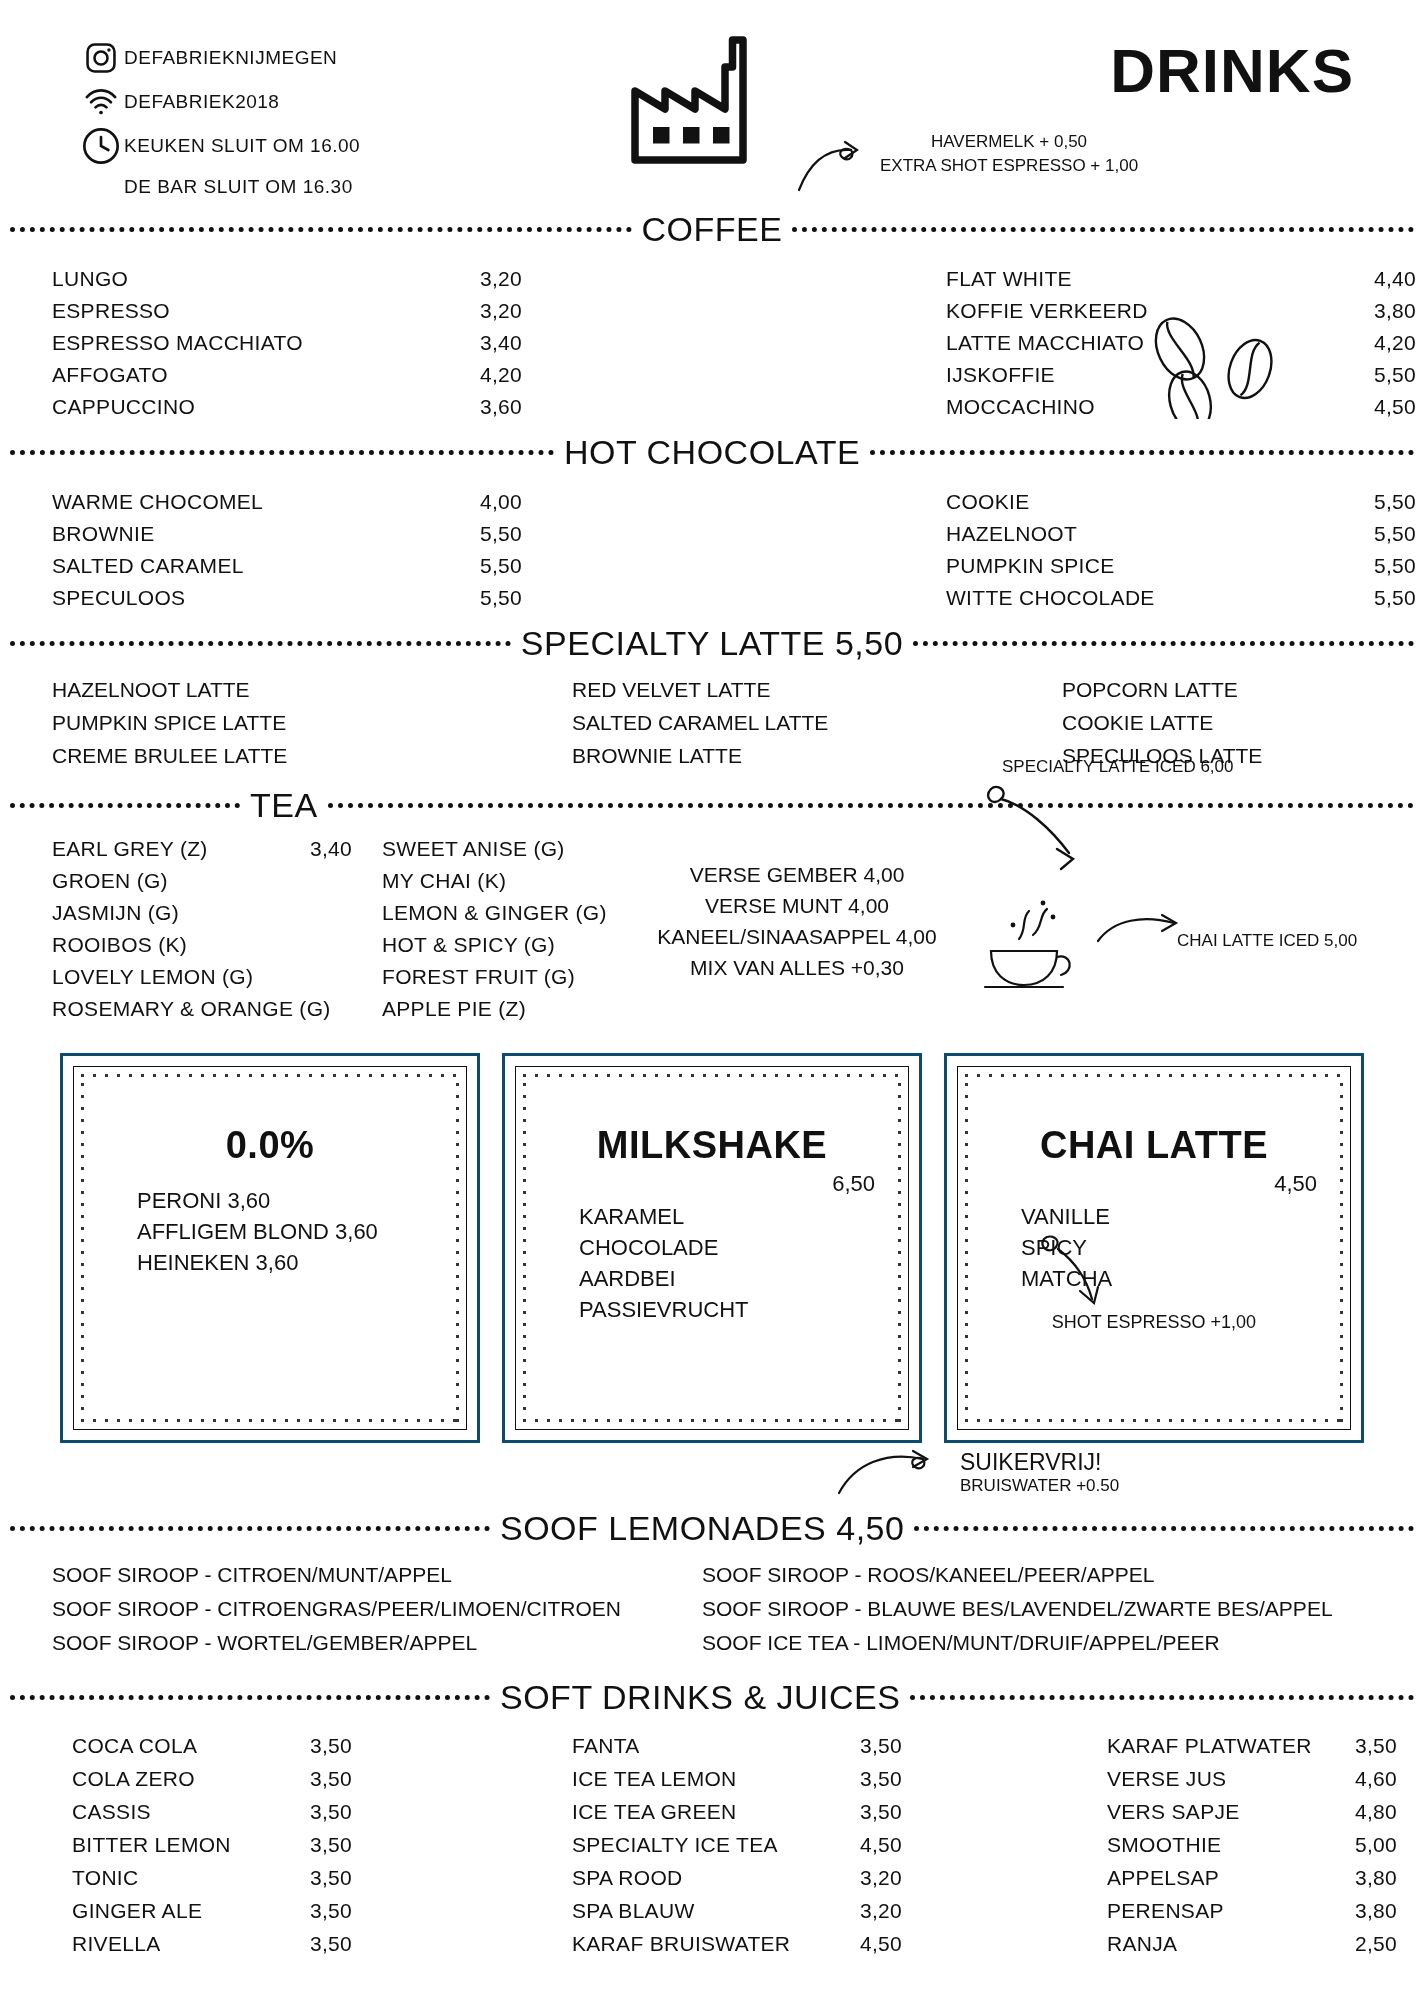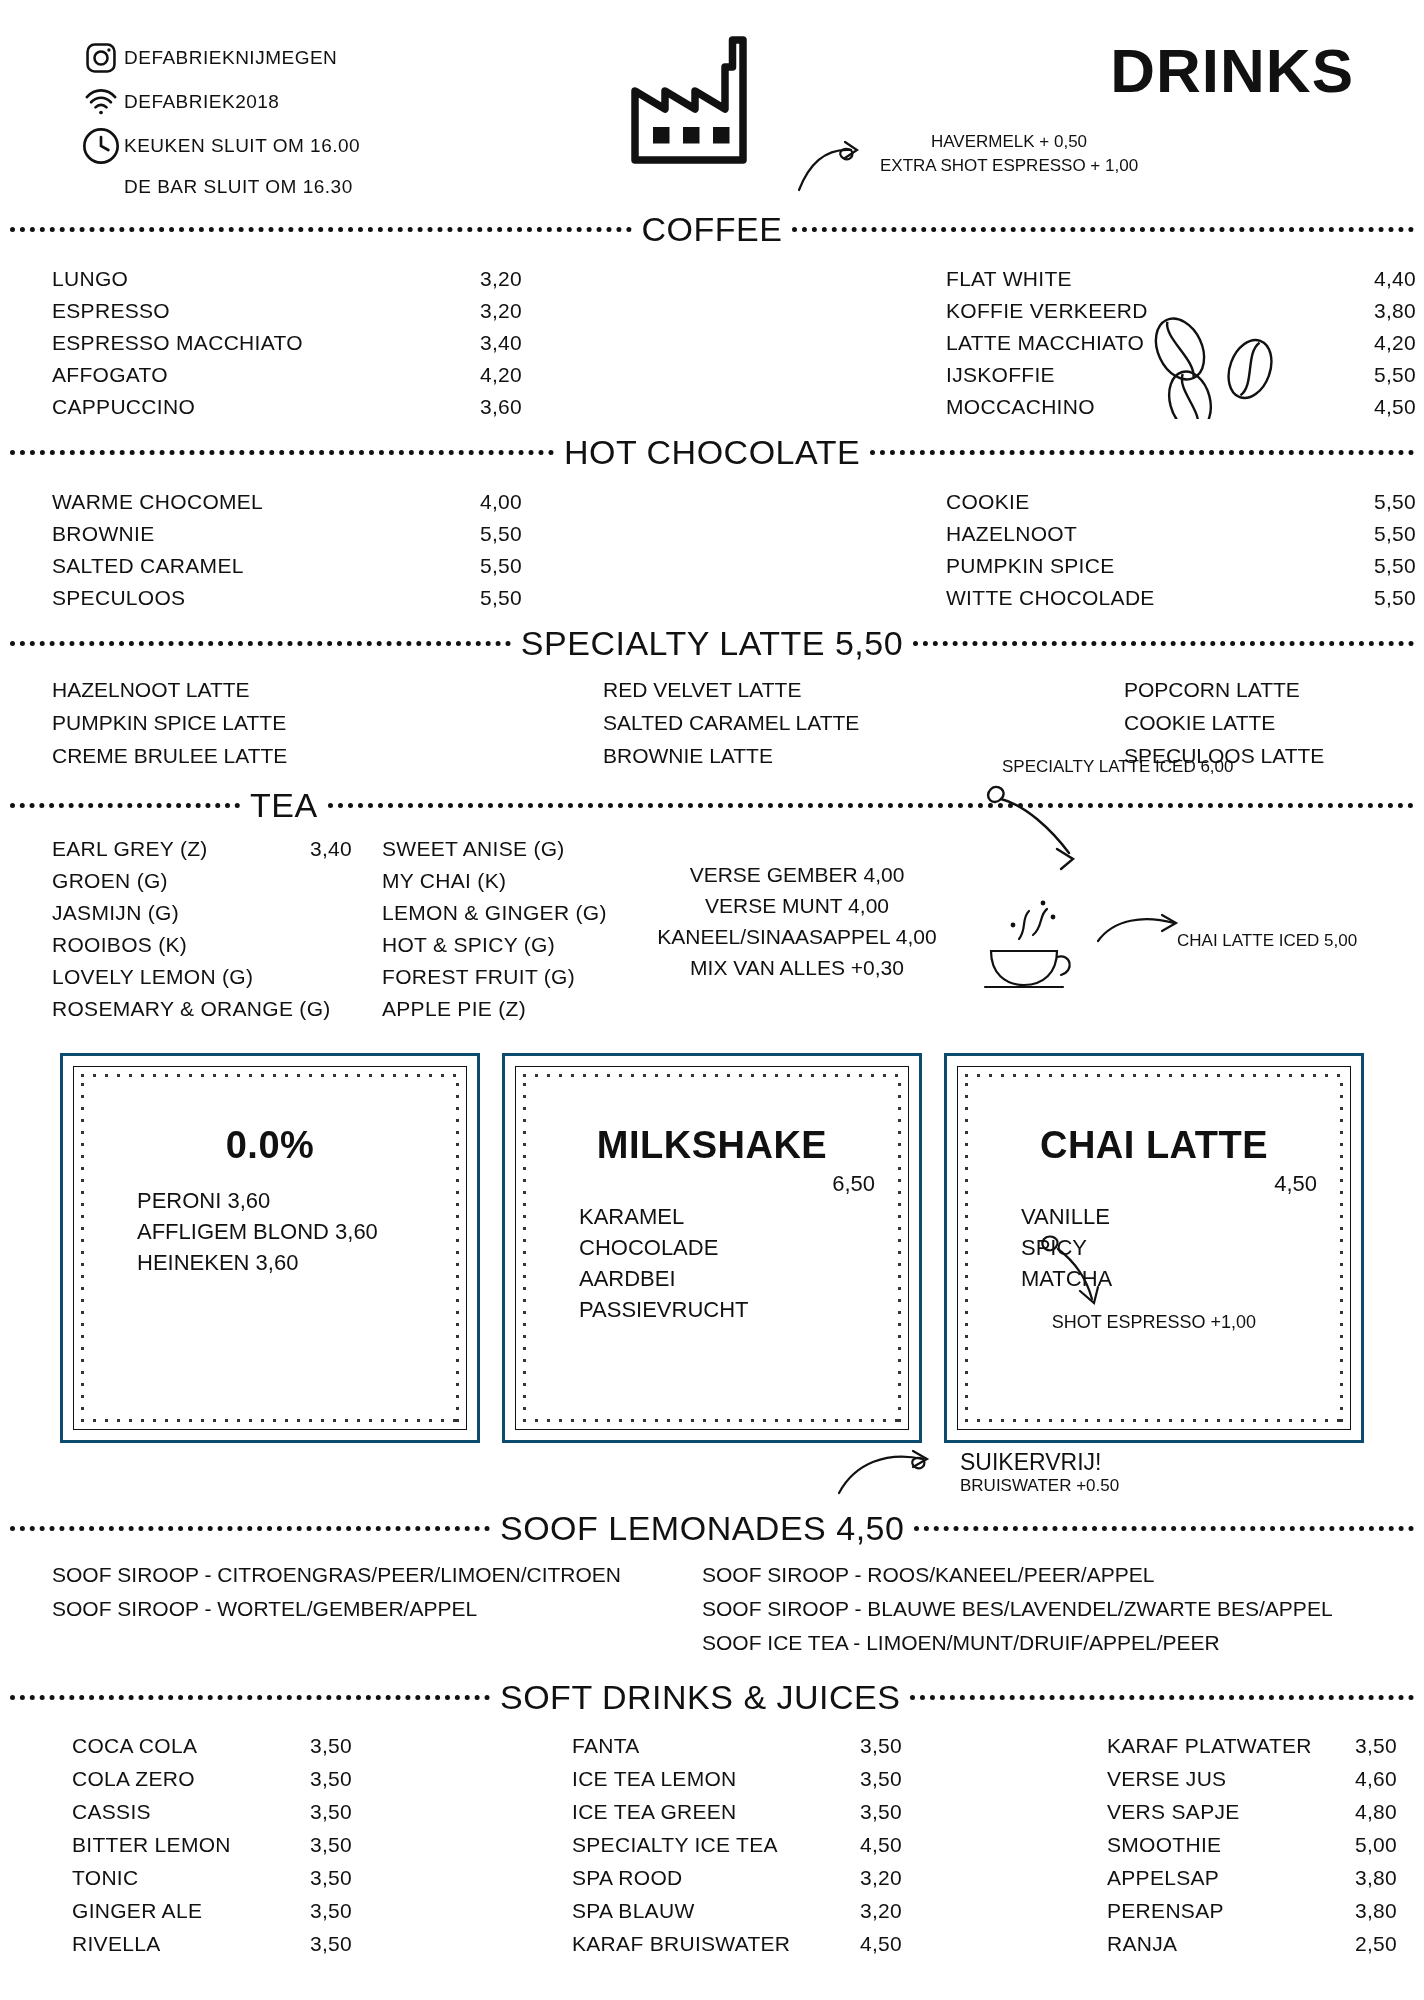--- a/index.html
+++ b/index.html
@@ -48,21 +48,21 @@
   
   .cols { display: flex; width: 100%; }
   .list { padding: 0; margin: 0; list-style: none; }
   .row { display: flex; font-size: 21px; line-height: 32px; letter-spacing: .3px; }
   .row .nm { white-space: nowrap; }
   .row .pr { margin-left: auto; white-space: nowrap; }
 
   .block { padding: 14px 0 10px 0; }
 
   
-  .spec-cols { display: flex; font-size: 21px; line-height: 33px; justify-content: space-between; }
+  .spec-cols { display: flex; font-size: 21px; line-height: 33px; }
   .spec-cols > div { padding-top: 10px; }
 
   
   .tea-wrap { display: flex; font-size: 21px; line-height: 31px; padding-top: 8px; }
 
   
   .frames { display: flex; justify-content: center; gap: 22px; margin-top: 28px; }
   .frame {
     width: 420px; height: 390px; position: relative;
     border: 3px solid #0c4a6e;
@@ -455,20 +455,21 @@
   </div>
 
   <div class="rule-row">
     <span class="dots" style="max-width:480px;"></span>
     <span class="sec-title">SOOF LEMONADES 4,50</span>
     <span class="dots"></span>
   </div>
 
   <div class="lem-cols">
     <ul class="list" style="width:650px; margin-left:52px;">
+      <li>SOOF SIROOP - CITROEN/MUNT/APPEL</li>
       <li>SOOF SIROOP - CITROENGRAS/PEER/LIMOEN/CITROEN</li>
       <li>SOOF SIROOP - WORTEL/GEMBER/APPEL</li>
     </ul>
     <ul class="list" style="width:680px;">
       <li>SOOF SIROOP - ROOS/KANEEL/PEER/APPEL</li>
       <li>SOOF SIROOP - BLAUWE BES/LAVENDEL/ZWARTE BES/APPEL</li>
       <li>SOOF ICE TEA - LIMOEN/MUNT/DRUIF/APPEL/PEER</li>
     </ul>
   </div>
 

